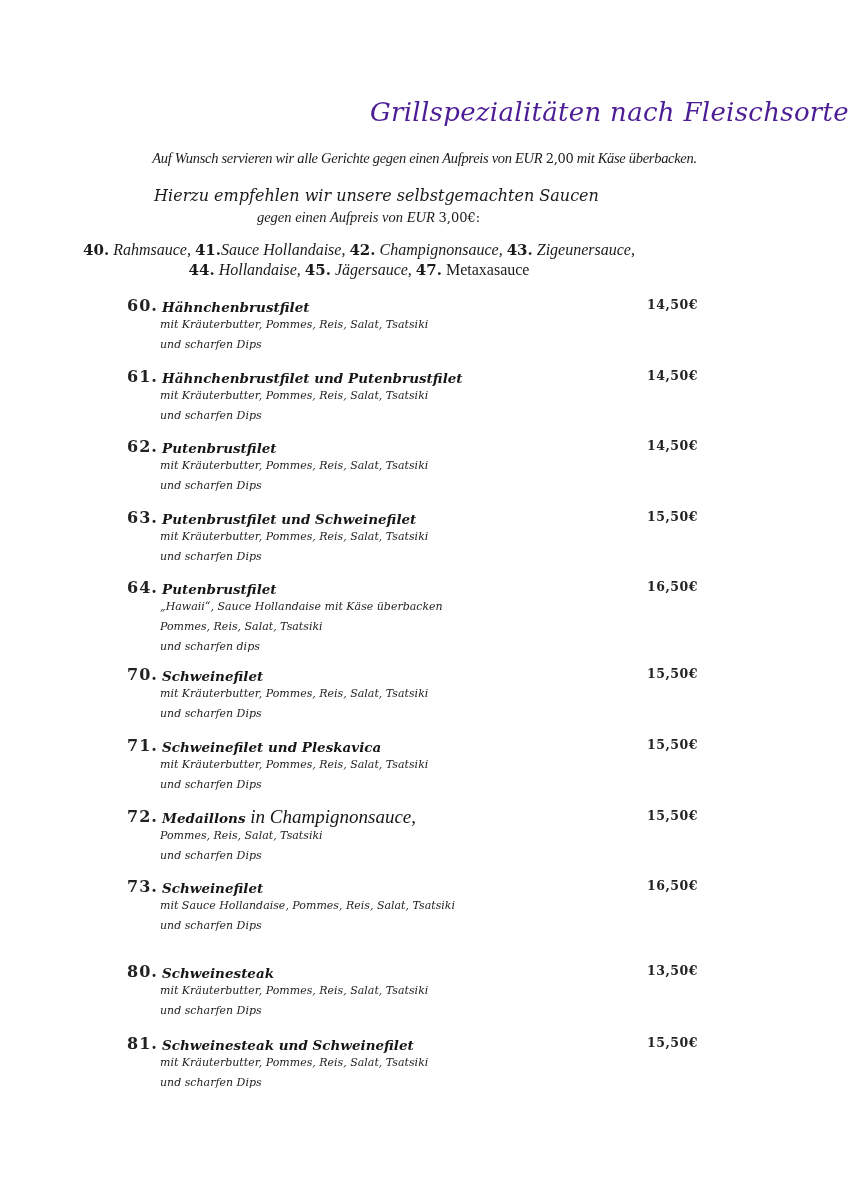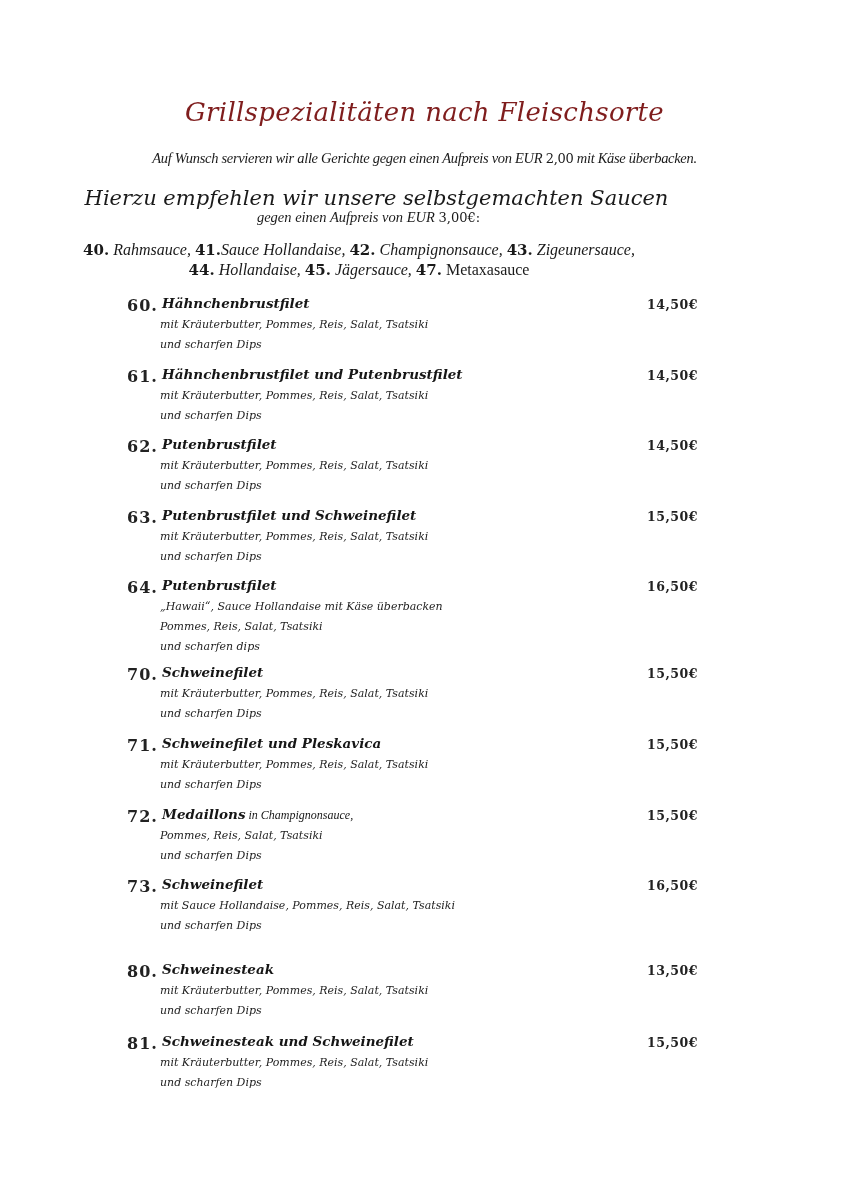--- a/index.html
+++ b/index.html
@@ -1,30 +1,30 @@
 <!DOCTYPE html>
 <html><head>
 <meta charset="utf-8">
 <style>
   html, body { margin: 0; padding: 0; background: #ffffff; }
   body { width: 849px; height: 1200px; position: relative; overflow: hidden; color: #1a1a1a; font-family: "DejaVu Serif", serif; }
-  .title { position: absolute; top: 97px; left: 0; width: 849px; text-align: center; font-family: "DejaVu Serif", serif; font-style: italic; font-size: 26px; letter-spacing: 0.3px; color: #7f1d1d; }
+  .title { position: absolute; top: 97px; left: 0; width: 849px; text-align: right; font-family: "DejaVu Serif", serif; font-style: italic; font-size: 26px; letter-spacing: 0.3px; color: #4c1d95; }
   .intro { position: absolute; top: 150px; left: 0; width: 849px; text-align: center; font-family: "Liberation Serif", serif; font-style: italic; font-size: 14.5px; letter-spacing: -0.3px; }
   .intro .num { font-style: normal; font-family: "DejaVu Serif", serif; font-size: 13px; }
-  .recommend { position: absolute; top: 186px; left: 0; width: 753px; text-align: center; font-family: "DejaVu Serif", serif; font-style: italic; font-size: 21px; }
+  .recommend { position: absolute; top: 186px; left: 0; width: 753px; text-align: center; font-family: "DejaVu Serif", serif; font-style: italic; font-size: 16px; }
   .recommend-sub { position: absolute; top: 209px; left: 0; width: 737px; text-align: center; font-family: "Liberation Serif", serif; font-style: italic; font-size: 14.5px; }
   .recommend-sub .num { font-style: normal; font-family: "DejaVu Serif", serif; font-size: 13px; }
   .sauces { position: absolute; top: 240px; left: 0; width: 718px; text-align: center; font-family: "Liberation Serif", serif; font-style: italic; font-size: 16px; line-height: 20px; }
   .sauces .snum { font-style: normal; font-weight: bold; font-family: "DejaVu Serif", serif; font-size: 15px; }
   .sauces .mx { font-style: normal; }
   .items { position: absolute; top: 296px; left: 0; width: 849px; }
   .item { position: absolute; left: 0; width: 849px; }
   .item .no { position: absolute; left: 127px; top: 0; font-family: "DejaVu Serif", serif; font-size: 16px; font-weight: bold; letter-spacing: 1px; color: #222; }
   .item .name { position: absolute; left: 162px; top: -1px; font-family: "DejaVu Serif", serif; font-style: italic; font-weight: bold; font-size: 13.5px; color: #161616; white-space: nowrap; }
-  .item .name .plain { font-weight: normal; font-family: "Liberation Serif", serif; font-size: 12px; }
+  .item .name .plain { font-weight: normal; font-family: "Liberation Serif", serif; font-size: 19px; }
   .item .desc { position: absolute; left: 160px; top: 19px; font-family: "DejaVu Serif", serif; font-style: italic; font-size: 11px; line-height: 20px; color: #222; white-space: nowrap; }
   .item .desc div { white-space: nowrap; }
   .item .price { position: absolute; left: 647px; top: 1px; font-family: "DejaVu Serif", serif; font-weight: bold; font-size: 12.5px; letter-spacing: 0.5px; color: #222; }
 </style>
 </head>
 <body>
 
 <div class="title">Grillspezialitäten nach Fleischsorte</div>
 
 <div class="intro"><span>Auf Wunsch servieren wir  alle Gerichte gegen einen  Aufpreis von EUR </span><span class="num">2,00</span><span> mit Käse überbacken.</span></div>

